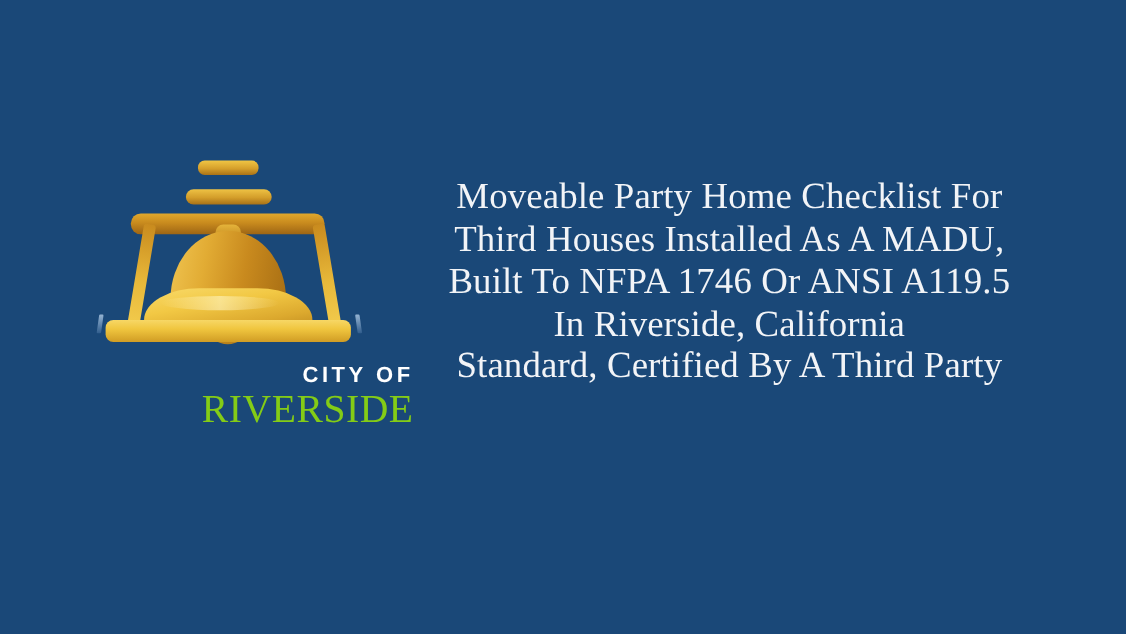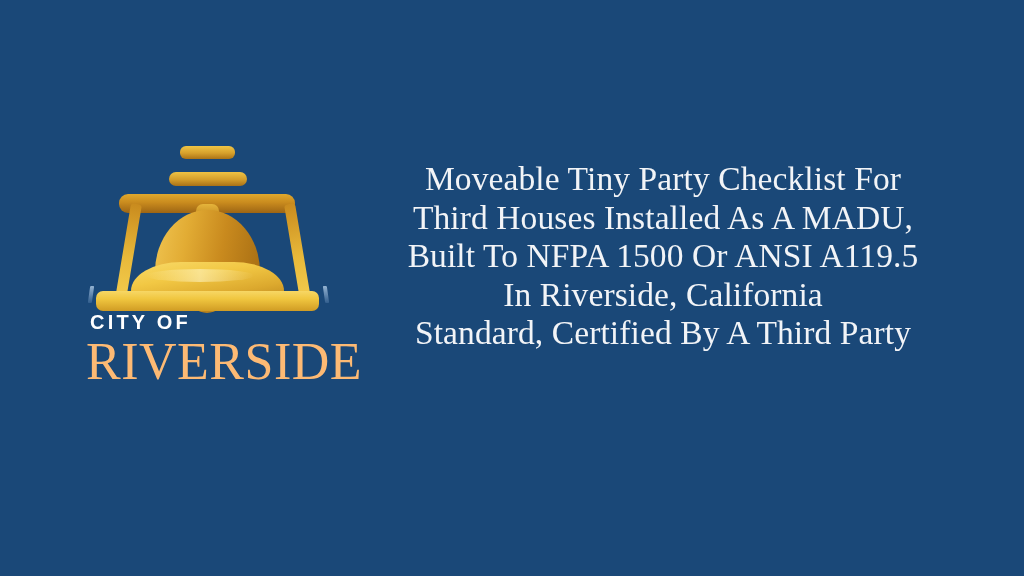--- a/index.html
+++ b/index.html
@@ -161,39 +161,39 @@
     width:34px;
     height:15px;
     border-radius:0 0 17px 17px / 0 0 15px 15px;
     background:linear-gradient(180deg,#e0ab32,#b67f1a);
   }
 
   
   #logo-wordmark {
     position:absolute;
     left:14px;
-    top:190px;
+    top:209px;
     width:290px;
-    text-align:left;
+    text-align:right;
   }
   .city-of {
     font-family:"Liberation Sans","DejaVu Sans",sans-serif;
     font-weight:700;
     font-size:20px;
     letter-spacing:3.2px;
     color:#ffffff;
     line-height:1.05;
     padding-left:4px;
   }
   .riverside {
     font-family:"Liberation Serif","DejaVu Serif",serif;
     font-weight:400;
-    font-size:52px;
+    font-size:36px;
     letter-spacing:0.5px;
-    color:#fdba74;
+    color:#84cc16;
     line-height:1.05;
     margin-top:2px;
   }
 
   
   #title-block {
     position:absolute;
     left:372px;
     top:160px;
     width:582px;
@@ -237,20 +237,20 @@
     </div>
 
     <div id="logo-wordmark">
       <div class="city-of">CITY OF</div>
       <div class="riverside">RIVERSIDE</div>
     </div>
 
   </div>
 
   <div id="title-block">
-    <div class="title-line">Moveable Tiny Party Checklist For</div>
+    <div class="title-line">Moveable Party Home Checklist For</div>
     <div class="title-line">Third Houses Installed As A MADU,</div>
-    <div class="title-line">Built To NFPA 1500 Or ANSI A119.5</div>
+    <div class="title-line">Built To NFPA 1746 Or ANSI A119.5</div>
     <div class="title-line">In Riverside, California</div>
     <div class="title-line">Standard, Certified By A Third Party</div>
   </div>
 
 </div>
 
 </body></html>

